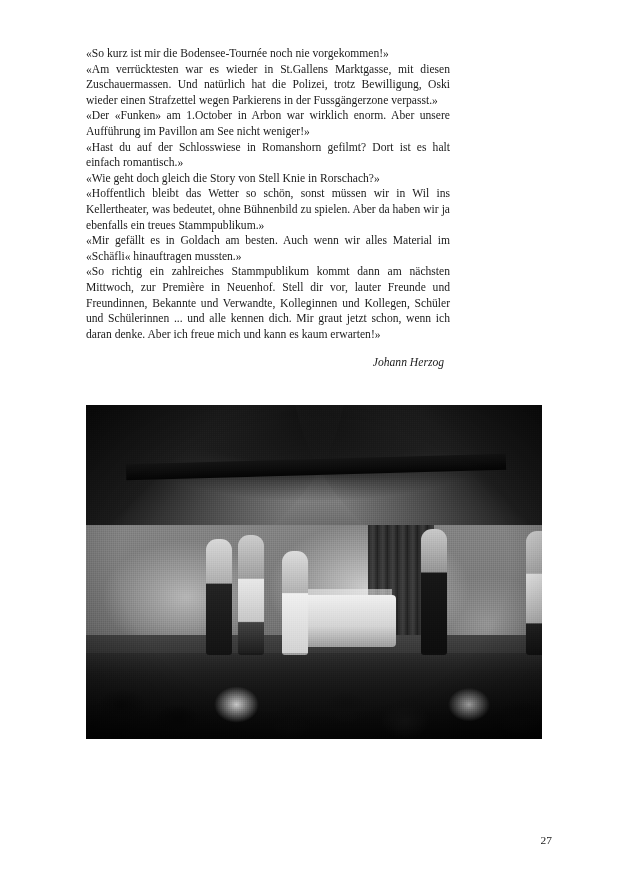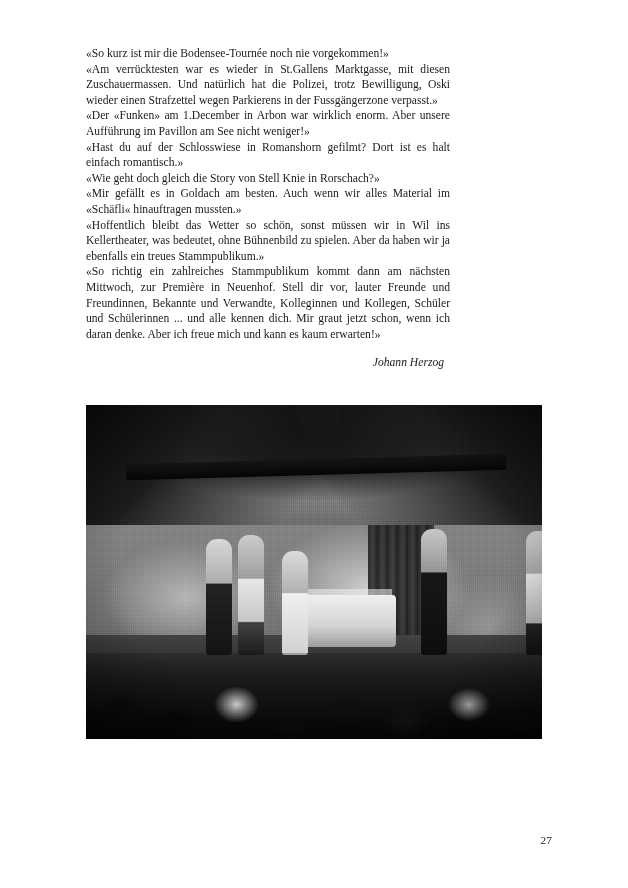--- a/index.html
+++ b/index.html
@@ -165,25 +165,25 @@
   }
 </style>
 </head>
 <body>
 
 <div class="page">
 
   <div class="body-text">
     <p>«So kurz ist mir die Bodensee-Tournée noch nie vorgekommen!»</p>
     <p>«Am verrücktesten war es wieder in St.Gallens Marktgasse, mit diesen Zuschauermassen. Und natürlich hat die Polizei, trotz Bewilligung, Oski wieder einen Strafzettel wegen Parkierens in der Fussgängerzone verpasst.»</p>
-    <p>«Der «Funken» am 1.December in Arbon war wirklich enorm. Aber unsere Aufführung im Pavillon am See nicht weniger!»</p>
+    <p>«Der «Funken» am 1.October in Arbon war wirklich enorm. Aber unsere Aufführung im Pavillon am See nicht weniger!»</p>
     <p>«Hast du auf der Schlosswiese in Romanshorn gefilmt? Dort ist es halt einfach romantisch.»</p>
     <p>«Wie geht doch gleich die Story von Stell Knie in Rorschach?»</p>
+    <p>«Hoffentlich bleibt das Wetter so schön, sonst müssen wir in Wil ins Kellertheater, was bedeutet, ohne Bühnenbild zu spielen. Aber da haben wir ja ebenfalls ein treues Stammpublikum.»</p>
     <p>«Mir gefällt es in Goldach am besten. Auch wenn wir alles Material im «Schäfli« hinauftragen mussten.»</p>
-    <p>«Hoffentlich bleibt das Wetter so schön, sonst müssen wir in Wil ins Kellertheater, was bedeutet, ohne Bühnenbild zu spielen. Aber da haben wir ja ebenfalls ein treues Stammpublikum.»</p>
     <p>«So richtig ein zahlreiches Stammpublikum kommt dann am nächsten Mittwoch, zur Première in Neuenhof. Stell dir vor, lauter Freunde und Freundinnen, Bekannte und Verwandte, Kolleginnen und Kollegen, Schüler und Schülerinnen ... und alle kennen dich. Mir graut jetzt schon, wenn ich daran denke. Aber ich freue mich und kann es kaum erwarten!»</p>
   </div>
 
   <div class="signature">Johann Herzog</div>
 
   <div class="figure">
     <div class="photo">
       <div class="vault"></div>
       <div class="archL"></div>
       <div class="archR"></div>

